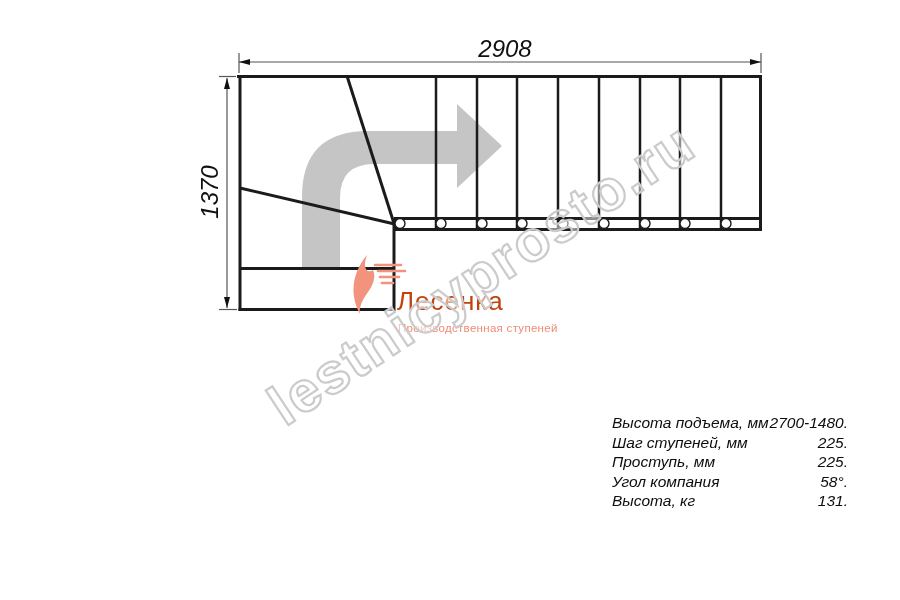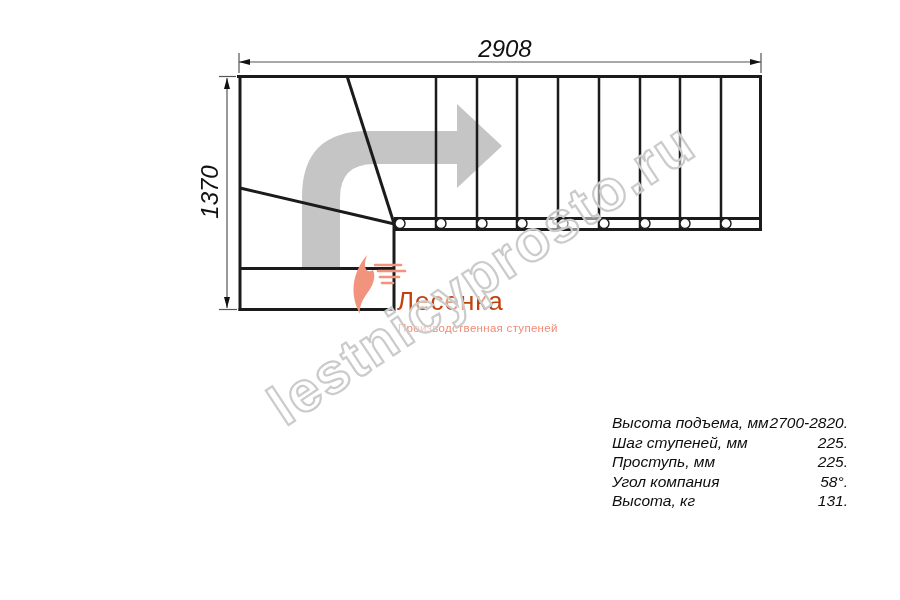--- a/index.html
+++ b/index.html
@@ -100,21 +100,21 @@
     </svg>
     <div id="logo-name">Лесенка</div>
     <div id="logo-tagline">Производственная ступеней</div>
   </div>
 
   <div id="watermark">lestnicyprosto.ru</div>
 
   <div id="specs">
     <div class="spec-row">
       <span class="spec-label">Высота подъема, мм</span>
-      <span class="spec-value">2700-2820.</span>
+      <span class="spec-value">2700-1480.</span>
     </div>
     <div class="spec-row">
       <span class="spec-label">Шаг ступеней, мм</span>
       <span class="spec-value">225.</span>
     </div>
     <div class="spec-row">
       <span class="spec-label">Проступь, мм</span>
       <span class="spec-value">225.</span>
     </div>
     <div class="spec-row">

